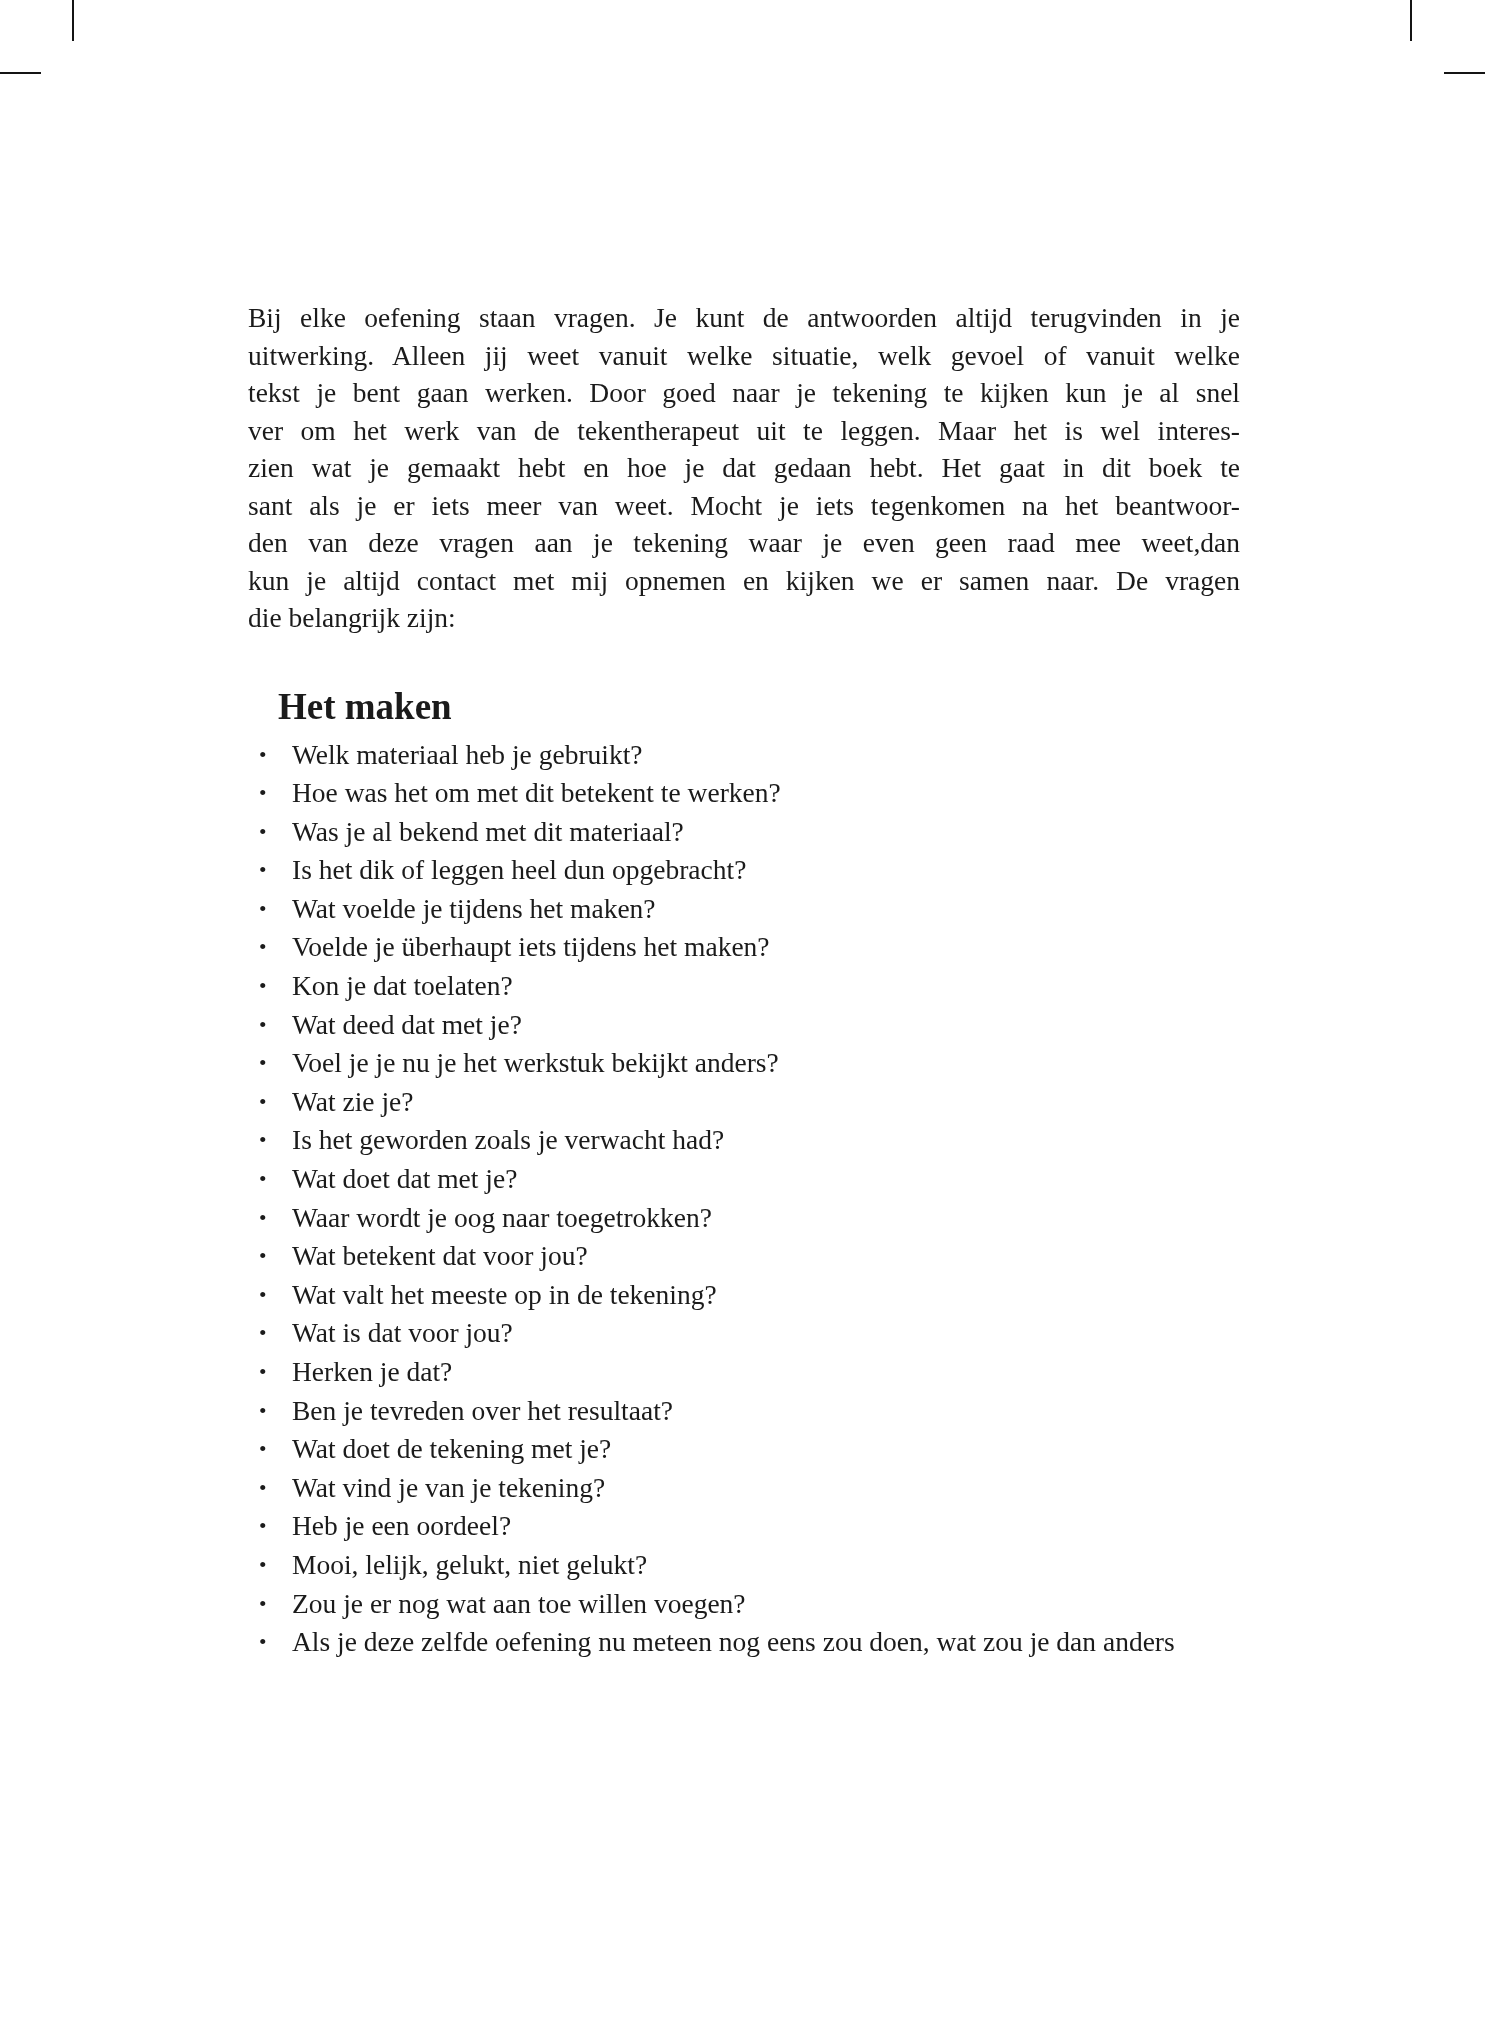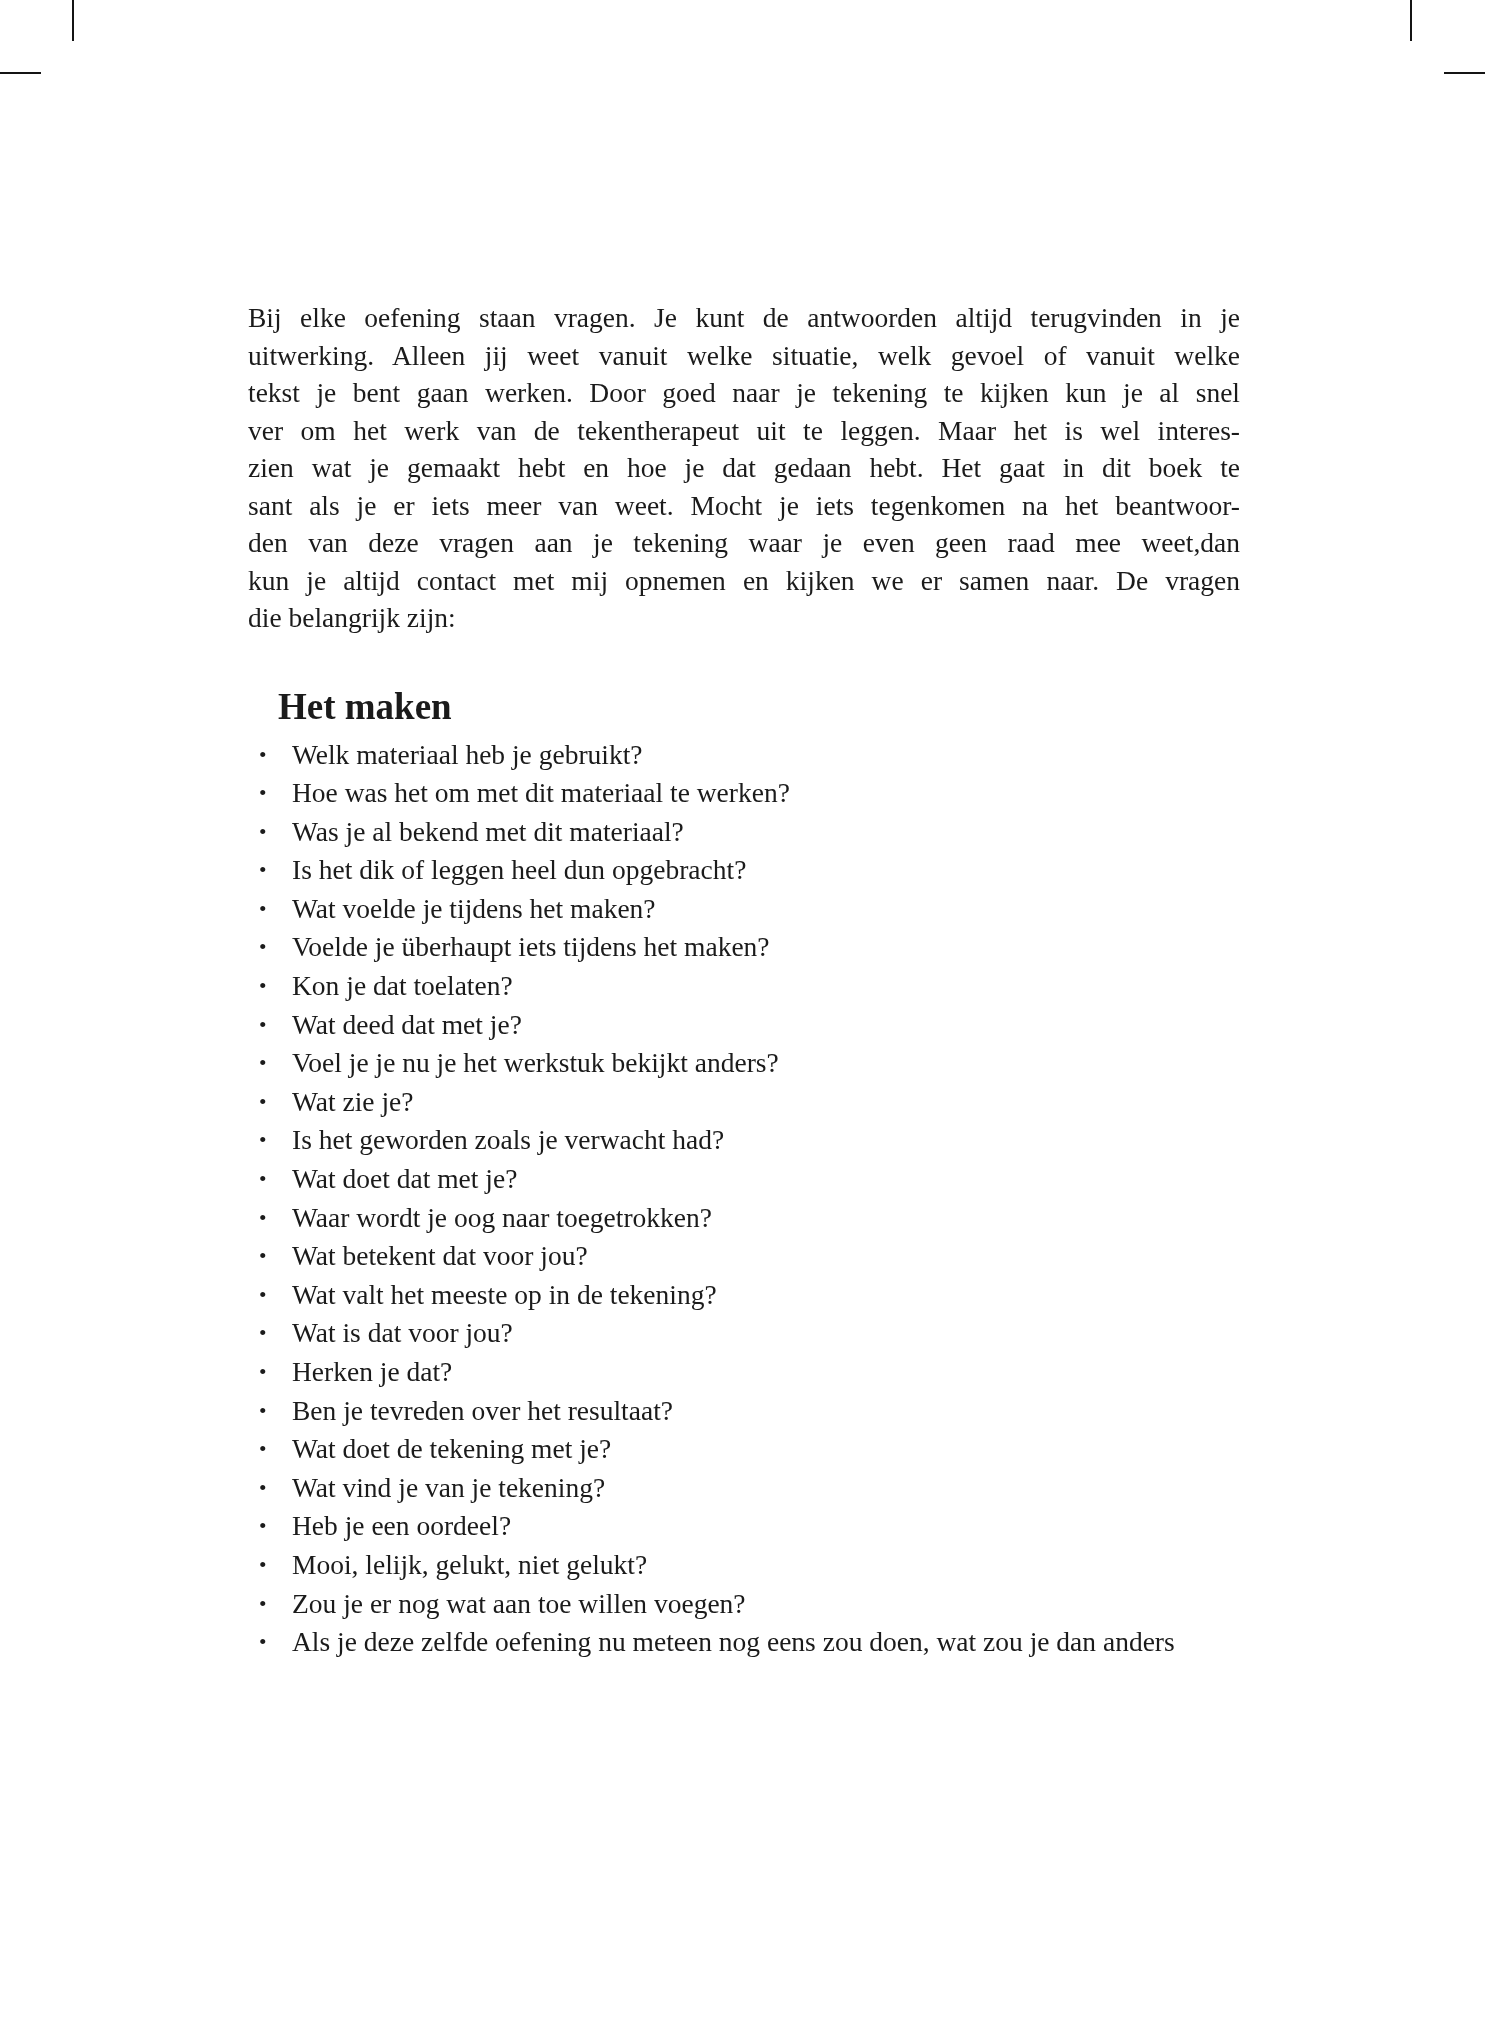--- a/index.html
+++ b/index.html
@@ -109,21 +109,21 @@
       <span class="pline jl">zien wat je gemaakt hebt en hoe je dat gedaan hebt. Het gaat in dit boek te</span>
       <span class="pline jl">sant als je er iets meer van weet. Mocht je iets tegenkomen na het beantwoor-</span>
       <span class="pline jl">den van deze vragen aan je tekening waar je even geen raad mee weet,dan</span>
       <span class="pline jl">kun je altijd contact met mij opnemen en kijken we er samen naar. De vragen</span>
       <span class="pline">die belangrijk zijn:</span>
     </p>
 
     <h2 class="heading h1">Het maken</h2>
     <ul class="qlist">
       <li><span class="bullet">•</span><span class="qtext">Welk materiaal heb je gebruikt?</span></li>
-      <li><span class="bullet">•</span><span class="qtext">Hoe was het om met dit materiaal te werken?</span></li>
+      <li><span class="bullet">•</span><span class="qtext">Hoe was het om met dit betekent te werken?</span></li>
       <li><span class="bullet">•</span><span class="qtext">Was je al bekend met dit materiaal?</span></li>
       <li><span class="bullet">•</span><span class="qtext">Is het dik of leggen heel dun opgebracht?</span></li>
       <li><span class="bullet">•</span><span class="qtext">Wat voelde je tijdens het maken?</span></li>
       <li><span class="bullet">•</span><span class="qtext">Voelde je überhaupt iets tijdens het maken?</span></li>
       <li><span class="bullet">•</span><span class="qtext">Kon je dat toelaten?</span></li>
       <li><span class="bullet">•</span><span class="qtext">Wat deed dat met je?</span></li>
     </ul>
 
     <ul class="qlist">
       <li><span class="bullet">•</span><span class="qtext">Voel je je nu je het werkstuk bekijkt anders?</span></li>

